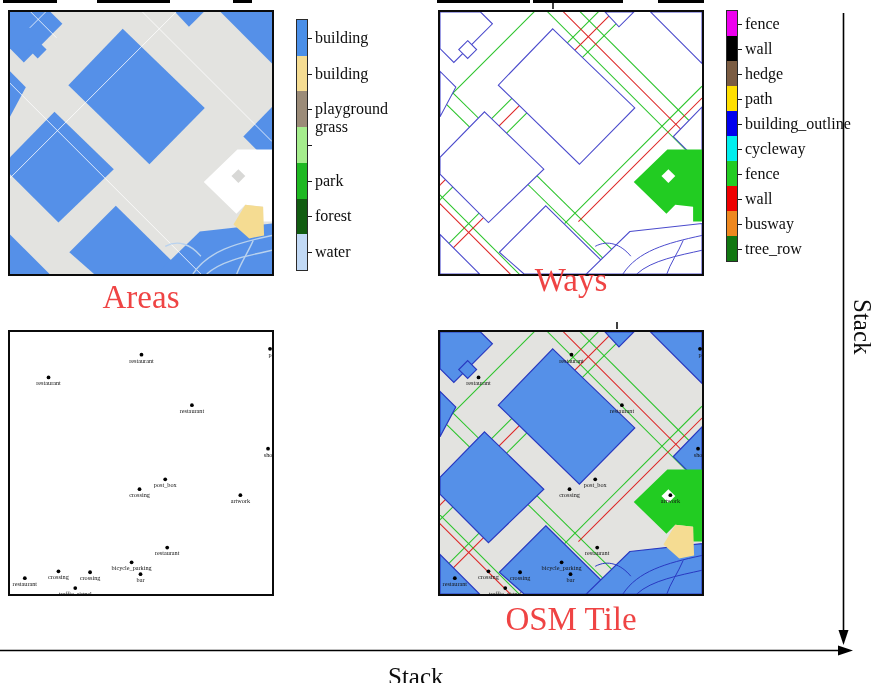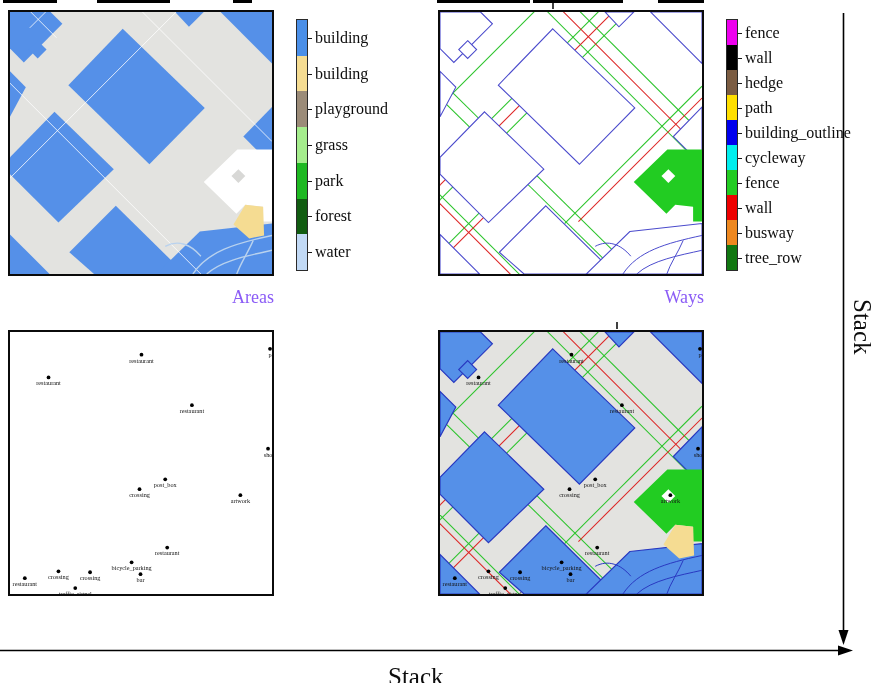--- a/index.html
+++ b/index.html
@@ -1,20 +1,20 @@
 <!DOCTYPE html>
 <html><head>
 <meta charset="utf-8">
 <style>
   html,body{margin:0;padding:0;background:#fff;}
   .page{position:relative;width:883px;height:683px;background:#ffffff;overflow:hidden;
         font-family:"Liberation Serif",serif;color:#111;}
   .panel{position:absolute;width:262px;height:262px;border:2px solid #0b0b0b;background:#fff;}
   .panel svg{display:block;width:262px;height:262px;}
-  .panel-title{position:absolute;width:266px;text-align:right;font-size:18px;line-height:28px;color:#8b5cf6;}
+  .panel-title{position:absolute;width:266px;text-align:center;font-size:33px;line-height:28px;color:#ef4444;}
   .legend{position:absolute;width:130px;height:254px;}
   .legend-bar{position:absolute;left:0;top:0;width:10px;height:250px;border:1px solid #2a2a2a;}
   .legend-seg{width:10px;}
   .legend-tick{position:absolute;left:12px;width:4px;height:1px;background:#161616;}
   .legend-label{position:absolute;left:19px;transform:translateY(-50%);font-size:16px;white-space:nowrap;color:#0d0d0d;}
   .stack-v{position:absolute;left:876px;top:299px;transform:rotate(90deg);transform-origin:0 0;
            font-size:25px;white-space:nowrap;color:#0d0d0d;}
   .stack-h{position:absolute;left:388px;top:663px;font-size:25px;white-space:nowrap;color:#0d0d0d;}
   .overlay{position:absolute;left:0;top:0;pointer-events:none;}
   .map-label{font-size:6.3px;font-family:"Liberation Serif",serif;fill:#141414;}
@@ -83,21 +83,21 @@
         <div class="legend-seg" style="height: 35.7143px; background: rgb(17, 92, 17);"></div>
         <div class="legend-seg" style="height: 35.7143px; background: rgb(193, 217, 245);"></div>
       </div>
   <div class="legend-tick" style="top: 18.8571px;"></div>
       <div class="legend-label" style="top: 18.8571px;">building</div>
       <div class="legend-tick" style="top: 54.5714px;"></div>
       <div class="legend-label" style="top: 54.5714px;">building</div>
       <div class="legend-tick" style="top: 90.2857px;"></div>
       <div class="legend-label" style="top: 90.2857px;">playground</div>
       <div class="legend-tick" style="top: 126px;"></div>
-      <div class="legend-label" style="top: 126px;">grass</div>
+      <div class="legend-label" style="top: 108px;">grass</div>
       <div class="legend-tick" style="top: 161.714px;"></div>
       <div class="legend-label" style="top: 161.714px;">park</div>
       <div class="legend-tick" style="top: 197.429px;"></div>
       <div class="legend-label" style="top: 197.429px;">forest</div>
       <div class="legend-tick" style="top: 233.143px;"></div>
       <div class="legend-label" style="top: 233.143px;">water</div>
     </div>
 
   <div class="panel" style="left:438px;top:10px;">
     <svg viewBox="0 0 265 265" preserveAspectRatio="none">
@@ -137,22 +137,22 @@
       <polygon class="park-green" points="196,172 230,139 265,139 265,212 256,212 256,197 238,195 229,204"></polygon>
       <polygon points="231,159 238,166 231,173 224,166" fill="#ffffff"></polygon>
       <g class="blue-curve-way">
         <path d="M185,265 C200,242 228,234 265,226"></path>
         <path d="M199,265 C214,251 243,246 265,241"></path>
         <path d="M157,237 C170,230 183,235 193,247"></path>
         <path d="M246,231 C241,243 233,254 229,266"></path>
       </g>
     </svg>
   </div>
-  <div class="panel-title" style="left:438px;top:283px;">Ways</div>
-  <div class="legend" style="left:726px;top:19px;text-decoration:underline;" id="ways-legend">
+  <div class="panel-title" style="left:438px;top:266px;">Ways</div>
+  <div class="legend" style="left:726px;top:10px;text-decoration:underline;" id="ways-legend">
     <div class="legend-bar">
         <div class="legend-seg" style="height: 25px; background: rgb(238, 0, 238);"></div>
         <div class="legend-seg" style="height: 25px; background: rgb(0, 0, 0);"></div>
         <div class="legend-seg" style="height: 25px; background: rgb(123, 92, 66);"></div>
         <div class="legend-seg" style="height: 25px; background: rgb(255, 223, 0);"></div>
         <div class="legend-seg" style="height: 25px; background: rgb(0, 0, 238);"></div>
         <div class="legend-seg" style="height: 25px; background: rgb(0, 238, 238);"></div>
         <div class="legend-seg" style="height: 25px; background: rgb(34, 204, 34);"></div>
         <div class="legend-seg" style="height: 25px; background: rgb(238, 0, 0);"></div>
         <div class="legend-seg" style="height: 25px; background: rgb(238, 136, 32);"></div>
@@ -289,20 +289,21 @@
           <text x="81" y="251" text-anchor="middle" class="map-label">crossing</text>
           <circle cx="132" cy="245" r="1.9" fill="#000"></circle>
           <text x="132" y="253" text-anchor="middle" class="map-label">bar</text>
           <circle cx="15" cy="249" r="1.9" fill="#000"></circle>
           <text x="15" y="257" text-anchor="middle" class="map-label">restaurant</text>
           <circle cx="66" cy="259" r="1.9" fill="#000"></circle>
           <text x="66" y="267" text-anchor="middle" class="map-label">traffic_signal</text>
         </g>
     </svg>
   </div>
+  <div class="panel-title" style="left:438px;top:605px;">OSM Tile</div>
 
   <svg class="overlay" width="883" height="683">
     <g stroke="#000" stroke-width="3">
       <line x1="3" y1="1.5" x2="57" y2="1.5"></line>
         <line x1="97" y1="1.5" x2="170" y2="1.5"></line>
       <line x1="233" y1="1.5" x2="252" y2="1.5"></line>
         <line x1="437" y1="1.5" x2="530" y2="1.5"></line>
       <line x1="533" y1="1.5" x2="623" y2="1.5"></line>
         <line x1="658" y1="1.5" x2="704" y2="1.5"></line>
     </g>

